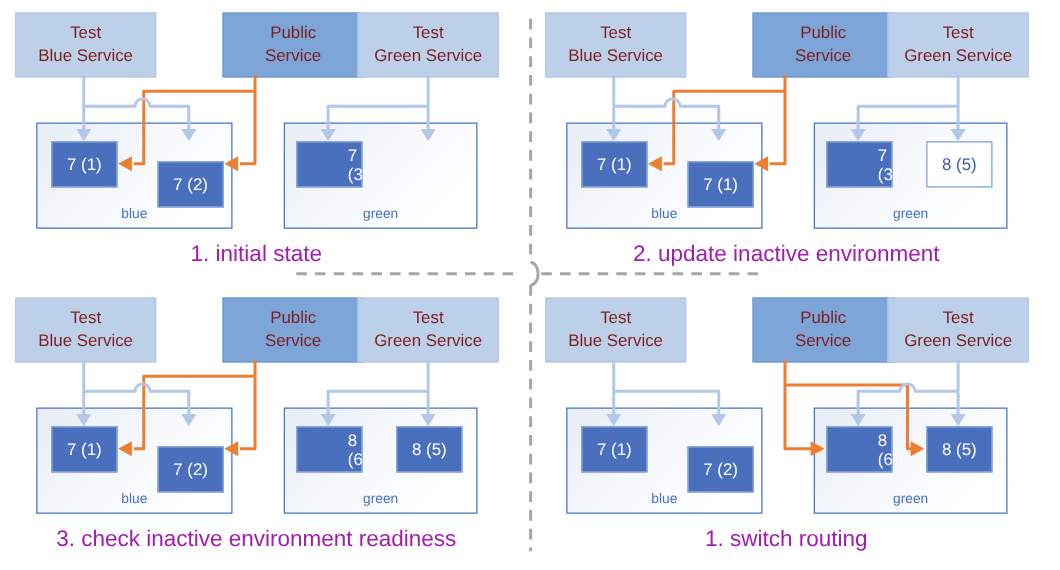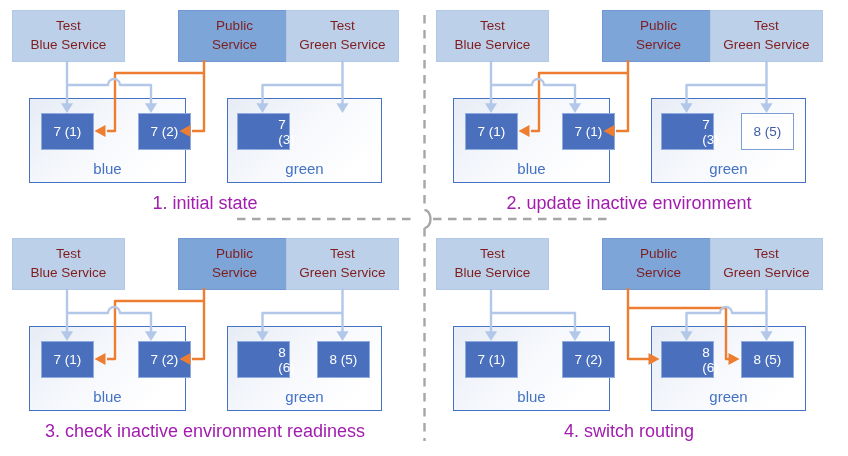--- a/index.html
+++ b/index.html
@@ -22,28 +22,28 @@
 
   .env{
     position:absolute;top:98px;height:85px;box-sizing:border-box;
     border:1.4px solid #4472c4;
     background:linear-gradient(135deg,#e7ecf5 0%,#f6f8fc 45%,#ffffff 85%);
   }
   .env.blue{left:29px;width:157px;}
   .env.green{left:227px;width:155px;}
   .env-label{
     position:absolute;left:0;bottom:5px;width:100%;text-align:center;
-    color:#4472c4;font-size:15px;
+    color:#4472c4;font-size:11px;
   }
   .pod{
     position:absolute;top:14px;width:53px;height:37px;box-sizing:border-box;
     display:flex;align-items:center;justify-content:center;
     background:#4a70bd;border:1.5px solid #8fabdf;color:#ffffff;font-size:13.5px;
   }
-  .env.blue  .pod.slot-1{left:11px;} .env.blue  .pod.slot-2{left:108px;}
+  .env.blue  .pod.slot-1{left:11px;} .env.blue  .pod.slot-2{left:96px;margin-top:16px;}
   .env.green .pod.slot-1{left:9px;padding-left:46px;}  .env.green .pod.slot-2{left:89px;}
   .pod--outline{background:#ffffff;border:1.4px solid #7e9fd4;color:#3f5ca6;}
 
   .caption{
     position:absolute;top:193px;left:0;width:410px;text-align:center;
     color:#a21caf;font-size:18px;
   }
   svg.connectors{position:absolute;left:0;top:0;width:424px;height:228px;z-index:3;}
   svg.dividers{position:absolute;left:0;top:0;width:848px;height:456px;z-index:1;}
 </style>
@@ -243,16 +243,16 @@
         <path d="M342.5,60 V104"></path>
         <path d="M342.5,85 H308 A6,6 0 0 0 296,85 H262.5 V104"></path>
       </g>
       <g fill="#b3c8e8">
         <polygon points="60.9,103.2 73.1,103.2 67,113"></polygon>
         <polygon points="144.9,103.2 157.1,103.2 151,113"></polygon>
         <polygon points="256.4,103.2 268.6,103.2 262.5,113"></polygon>
         <polygon points="336.4,103.2 348.6,103.2 342.5,113"></polygon>
       </g>
     </svg>
-    <div class="caption">4. switch routing</div>
+    <div class="caption">1. switch routing</div>
   </section>
 
 </div>
 
 </body></html>

